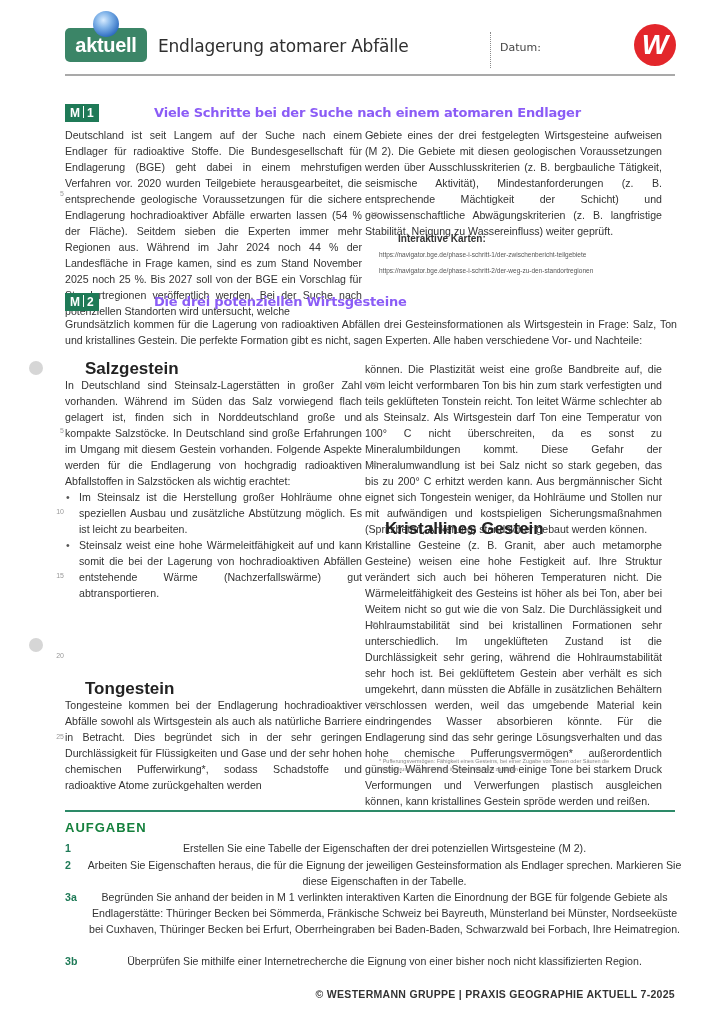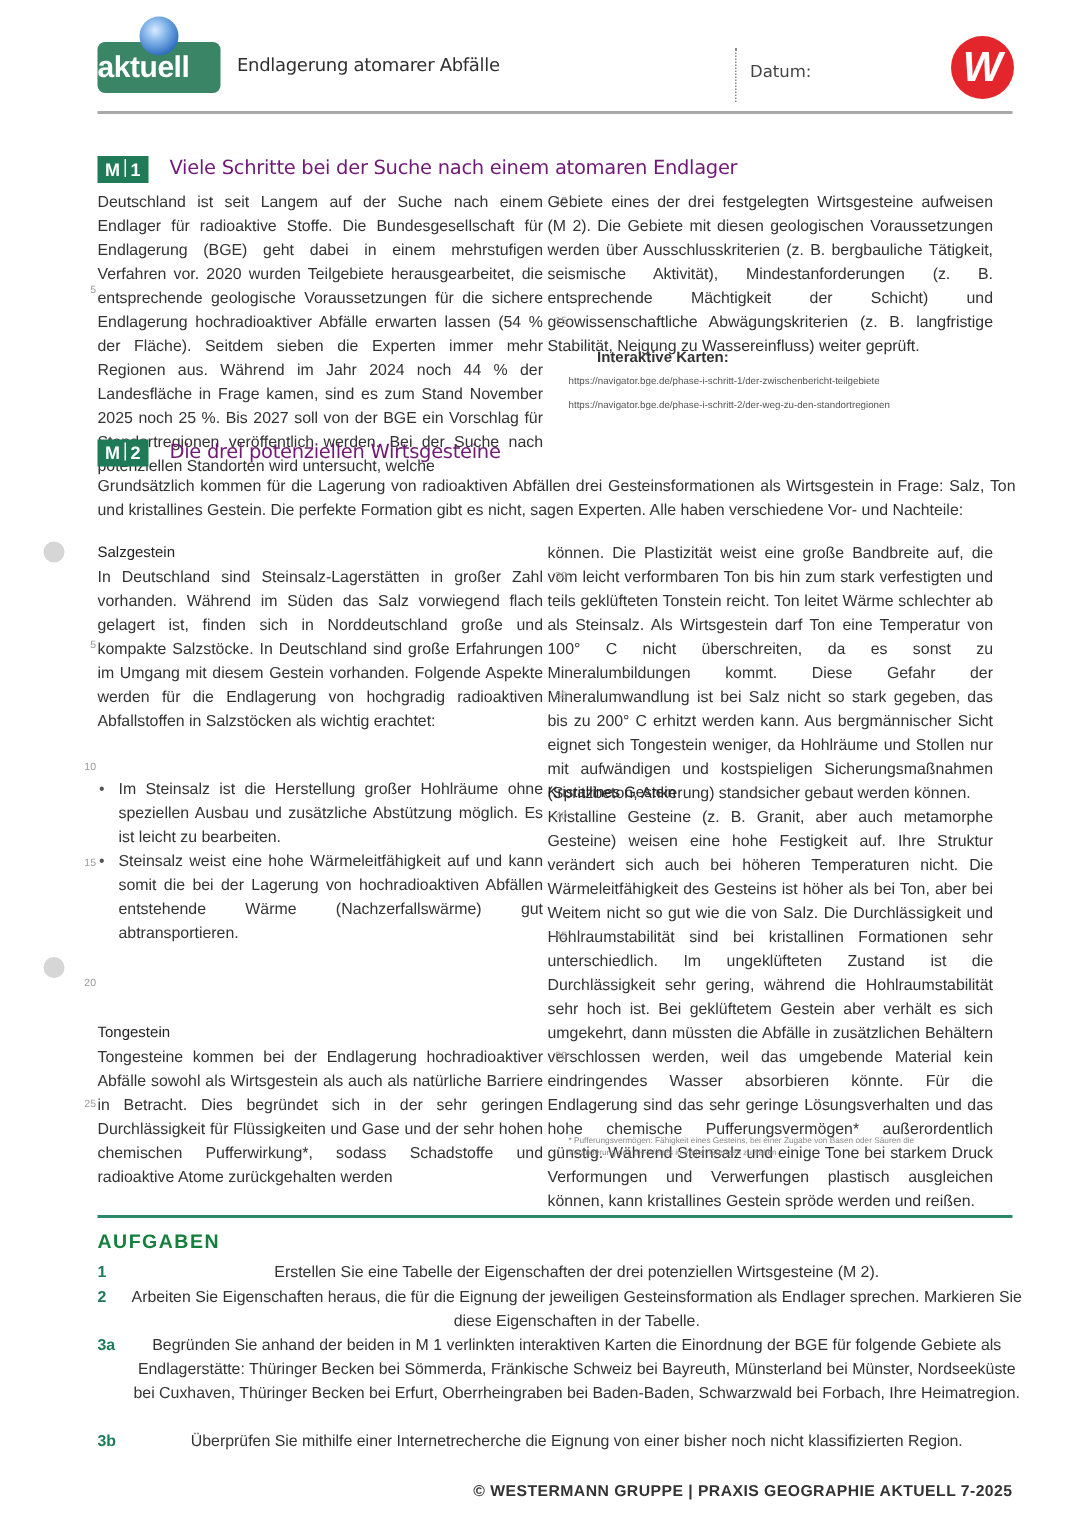--- a/index.html
+++ b/index.html
@@ -10,59 +10,59 @@
       color: #2b2b2b;
       overflow: hidden;
     }
     .abs { position: absolute; }
 
     
     .logo {
       left: 65px; top: 28px; width: 82px; height: 34px;
       background: #3b8567; border-radius: 5px;
       color: #fff; font-weight: bold; font-size: 20px;
-      line-height: 34px; letter-spacing: -0.3px;
+      line-height: 34px; text-align: center; letter-spacing: -0.3px;
     }
     .globe {
       left: 93px; top: 11px; width: 26px; height: 26px; border-radius: 50%;
       background: radial-gradient(circle at 40% 35%, #d8ecff 0%, #7fb2e8 35%, #2e6cc0 75%, #1c4d94 100%);
       z-index: 2;
     }
     .doc-title {
-      left: 158px; top: 36px; font-size: 12px; color: #2f2f2f;
+      left: 158px; top: 36px; font-size: 17px; color: #2f2f2f;
       font-family: "DejaVu Sans", sans-serif; letter-spacing: -0.2px;
     }
     .date-sep { left: 490px; top: 32px; height: 36px; border-left: 1px dotted #8a8a8a; }
     .date-label { left: 500px; top: 41px; font-size: 11px; color: #444; font-family: "DejaVu Sans", sans-serif; }
     .w-logo {
       left: 634px; top: 24px; width: 42px; height: 42px; border-radius: 50%;
       background: #e3262b; color: #fff; font-weight: bold; font-style: italic;
       font-size: 28px; line-height: 42px; text-align: center;
     }
     .header-rule { left: 65px; top: 74px; width: 610px; height: 2px; background: #a9a9a9; }
 
     
     .m-badge {
       height: 18px; padding: 0 5px; background: #1f7a57; color: #fff;
       font-weight: bold; font-size: 12px; line-height: 18px;
     }
     .m-badge .bar { display: inline-block; width: 1px; height: 12px; background: #fff; margin: 0 3px; vertical-align: -1px; }
-    .sec-title { font-family: "DejaVu Sans", sans-serif; font-weight: normal; font-size: 13px; color: #701a75; letter-spacing: -0.2px; }
+    .sec-title { font-family: "DejaVu Sans", sans-serif; font-weight: bold; font-size: 13px; color: #8b5cf6; letter-spacing: -0.2px; margin-left: 41px; }
 
     .body-text {
       font-size: 10.6px; line-height: 16px; color: #333;
       text-align: justify;
     }
     .col-left { left: 65px; width: 297px; }
     .col-right { left: 365px; width: 297px; }
     .ln {
       position: absolute; font-size: 7px; color: #999; width: 14px; text-align: right;
     }
-    .subhead { font-weight: normal; font-size: 10px; color: #222; line-height: 16px; }
-    .bullets { list-style: none; margin-top: 29px; }
+    .subhead { font-weight: bold; font-size: 17px; color: #222; line-height: 16px; margin-left: 20px; }
+    .bullets { list-style: none; }
     .bullets li { position: relative; padding-left: 14px; }
     .bullets li::before { content: "•"; position: absolute; left: 1px; top: 0; color: #555; }
 
     .link { font-size: 6.5px; color: #555; line-height: 16px; }
     .karten-title { font-weight: bold; font-size: 10px; color: #333; }
 
     .footnote { font-size: 5.5px; color: #888; line-height: 8px; }
 
     .hole { width: 14px; height: 14px; border-radius: 50%; background: #d6d6d6; }
 

